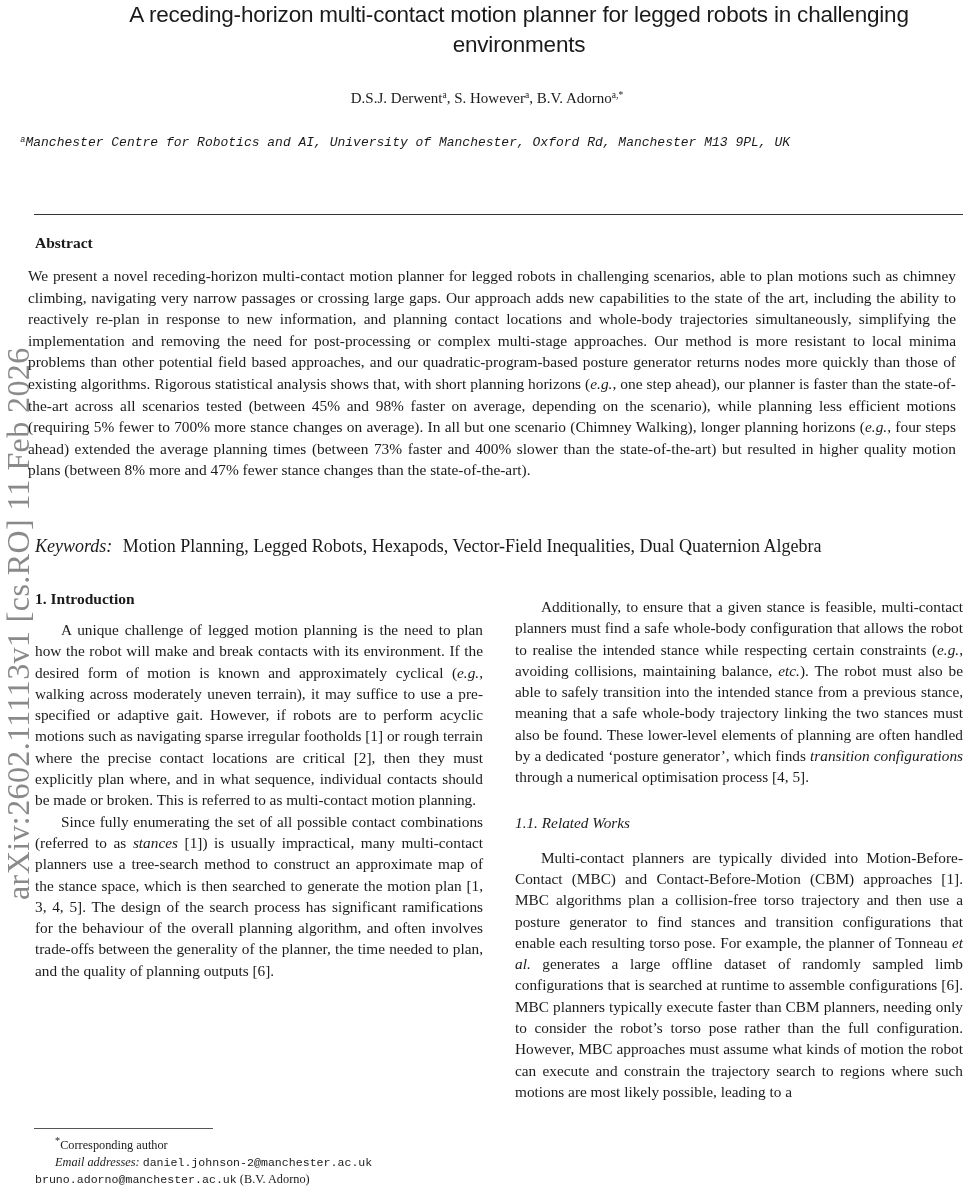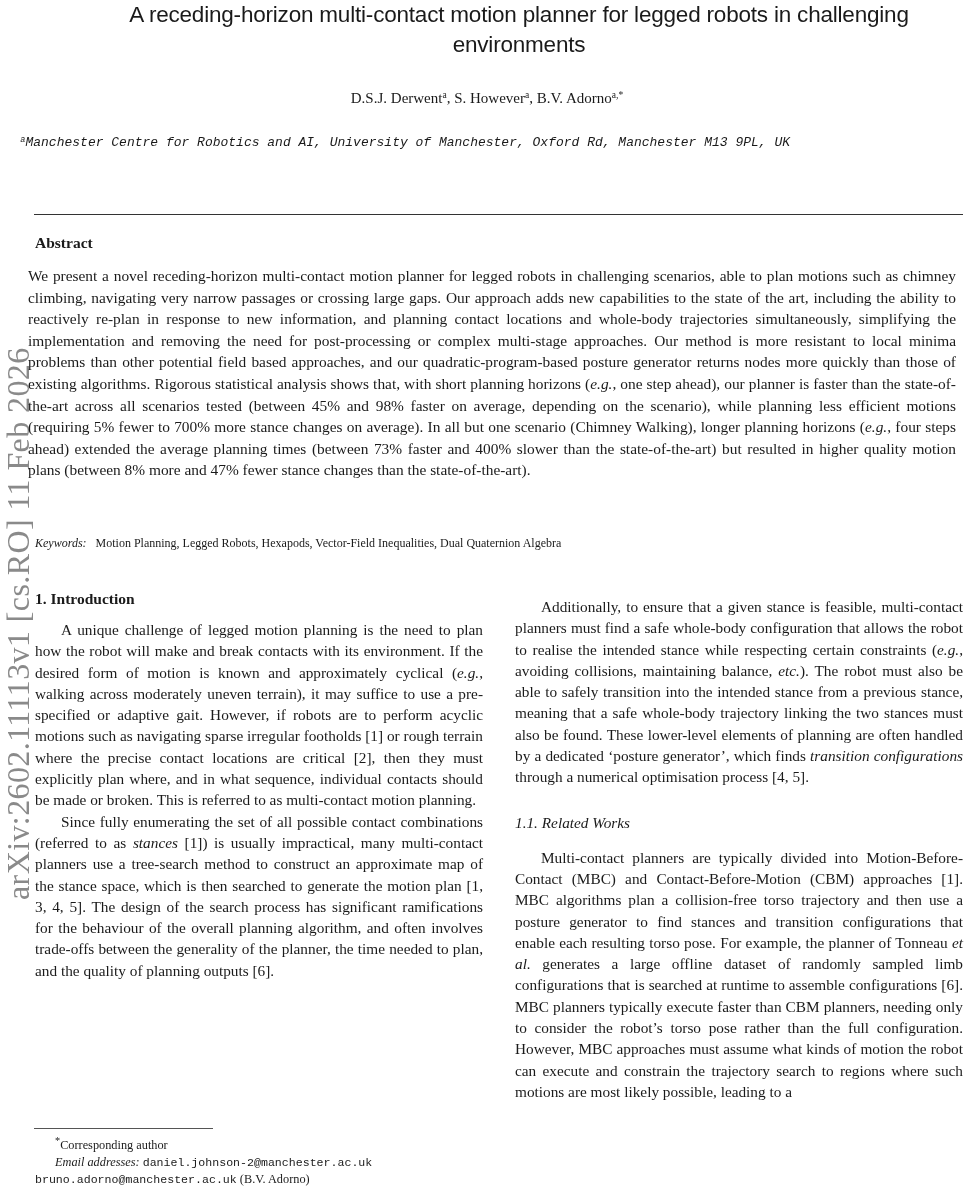--- a/index.html
+++ b/index.html
@@ -30,21 +30,21 @@
   .abstract-head {
     left: 35px; top: 234px; font-size: 15.5px; font-weight: bold;
     font-family: "Liberation Serif", serif;
   }
   .abstract-body {
     left: 28px; width: 928px; top: 265px;
     font-size: 15.4px; line-height: 21.6px; text-align: justify;
     font-family: "Liberation Serif", serif;
   }
   .keywords {
-    left: 35px; width: 928px; top: 536px; font-size: 12px;
+    left: 35px; width: 928px; top: 536px; font-size: 18px;
     font-family: "Liberation Serif", serif;
   }
   .keywords .kw-label { font-style: italic; margin-right: 6px; }
   .col { width: 448px; font-size: 15.3px; line-height: 21.3px; text-align: justify;
     font-family: "Liberation Serif", serif; }
   .col1 { left: 35px; top: 588px; }
   .col2 { left: 515px; top: 596px; }
   .section-head { font-weight: bold; font-size: 15.5px; margin: 0 0 10px 0; line-height: 21px; }
   .subsection-head { font-style: italic; font-size: 15.3px; margin: 24px 0 14px 0; line-height: 21px; }
   p { margin: 0; text-indent: 26px; }

